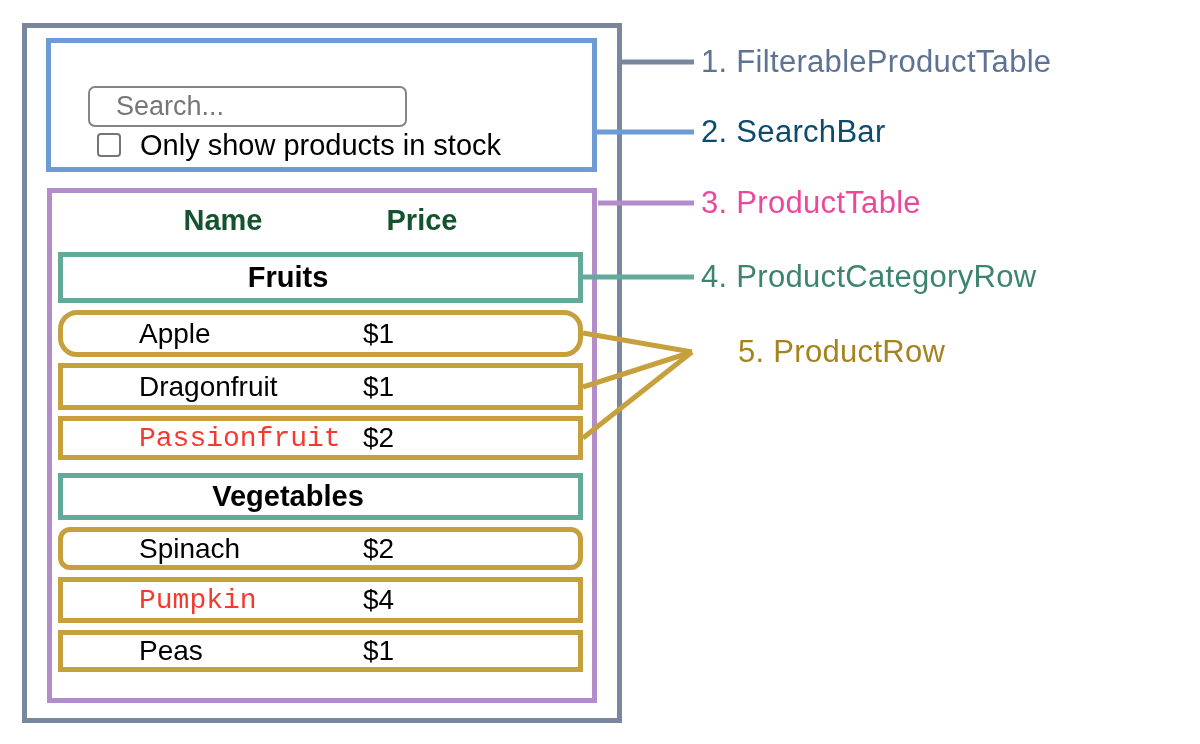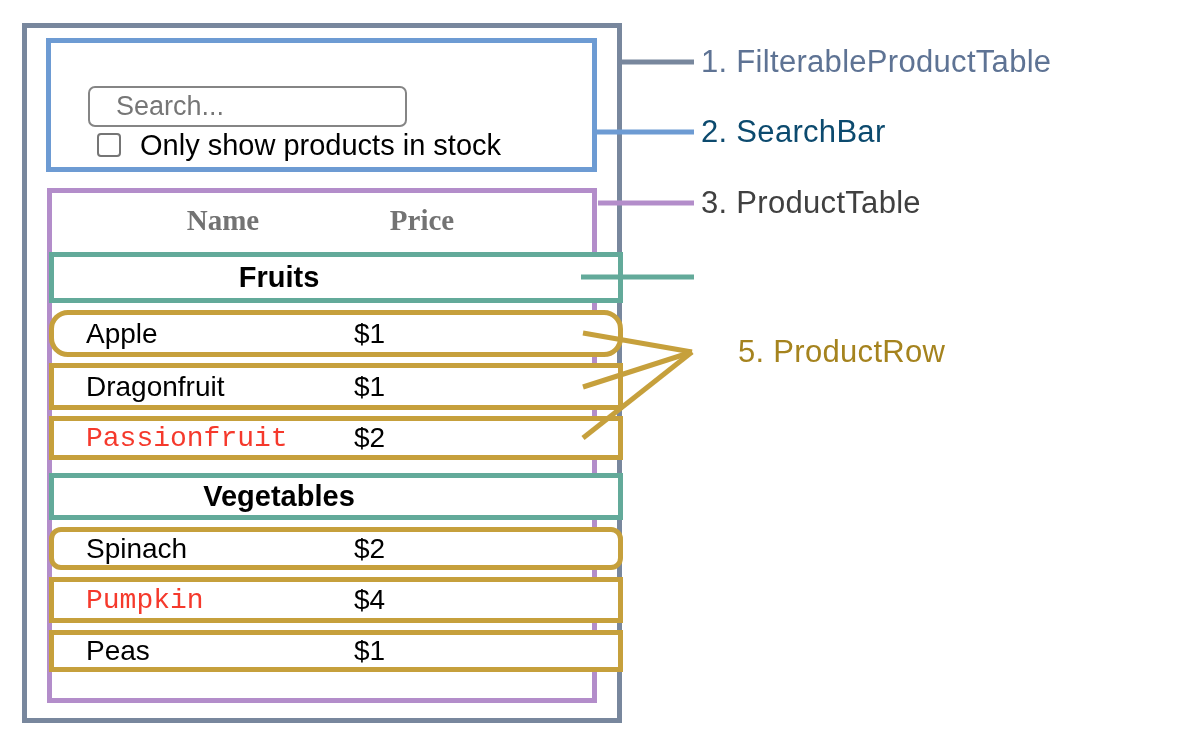--- a/index.html
+++ b/index.html
@@ -28,46 +28,46 @@
     border:2px solid #757575;border-radius:4px;background:#fff;cursor:pointer;
   }
   .checkbox-label{
     position:absolute;left:140px;top:130px;height:30px;line-height:30px;
     font-size:29px;color:#000;white-space:nowrap;
   }
 
   
   .hdr{
     position:absolute;top:204px;transform:translateX(-50%);
-    font-size:29px;font-weight:bold;color:#737373;white-space:nowrap;font-family:Liberation Serif, serif;
+    font-size:29px;font-weight:bold;color:#14532d;white-space:nowrap;
   }
 
   
   .row{
-    position:absolute;left:49px;width:574px;display:flex;align-items:center;
-    font-size:28px;color:#000;background:#fff;
+    position:absolute;left:58px;width:525px;display:flex;align-items:center;
+    font-size:28px;color:#000;background:#fff;padding-left:44px;
   }
   .row.teal{border:5px solid #63AA9A;}
   .row.gold{border:5px solid #C6A03C;}
   .row .cat{
     position:absolute;left:225px;transform:translateX(-50%);
     font-weight:bold;font-size:29px;white-space:nowrap;
   }
   .row .name{margin-left:32px;white-space:nowrap;}
   .row .price{position:absolute;left:300px;white-space:nowrap;}
   .row .name.red{color:#F5392C;font-family:Liberation Mono, monospace;}
 
   
   .lbl{
     position:absolute;left:701px;height:40px;display:flex;align-items:center;
     font-size:31px;font-weight:500;letter-spacing:.3px;white-space:nowrap;
   }
   .lbl.c1{color:#5E7394;}
   .lbl.c2{color:#0c4a6e;}
-  .lbl.c3{color:#404040;}
+  .lbl.c3{color:#ec4899;}
   .lbl.c4{color:#3C8471;}
   .lbl.c5{color:#A5831E;margin-left:37px;}
 
   svg.overlay{position:absolute;left:0;top:0;pointer-events:none;}
 </style>
 </head>
 <body>
 
 <div class="canvas">
 
@@ -127,15 +127,16 @@
     <g>
       <line x1="583" y1="333" x2="692" y2="352" stroke-width="5" stroke="#C6A03C"></line>
       <line x1="583" y1="387" x2="692" y2="352" stroke-width="5" stroke="#C6A03C"></line>
       <line x1="583" y1="438" x2="692" y2="352" stroke-width="5" stroke="#C6A03C"></line>
     </g>
   </svg>
 
   <div class="lbl c1" style="top:42px;text-align:right;">1. FilterableProductTable</div>
   <div class="lbl c2" style="top:112px;">2. SearchBar</div>
   <div class="lbl c3" style="top:183px;">3. ProductTable</div>
+  <div class="lbl c4" style="top:257px;">4. ProductCategoryRow</div>
   <div class="lbl c5" style="top:332px;">5. ProductRow</div>
 
 </div>
 
 </body></html>

